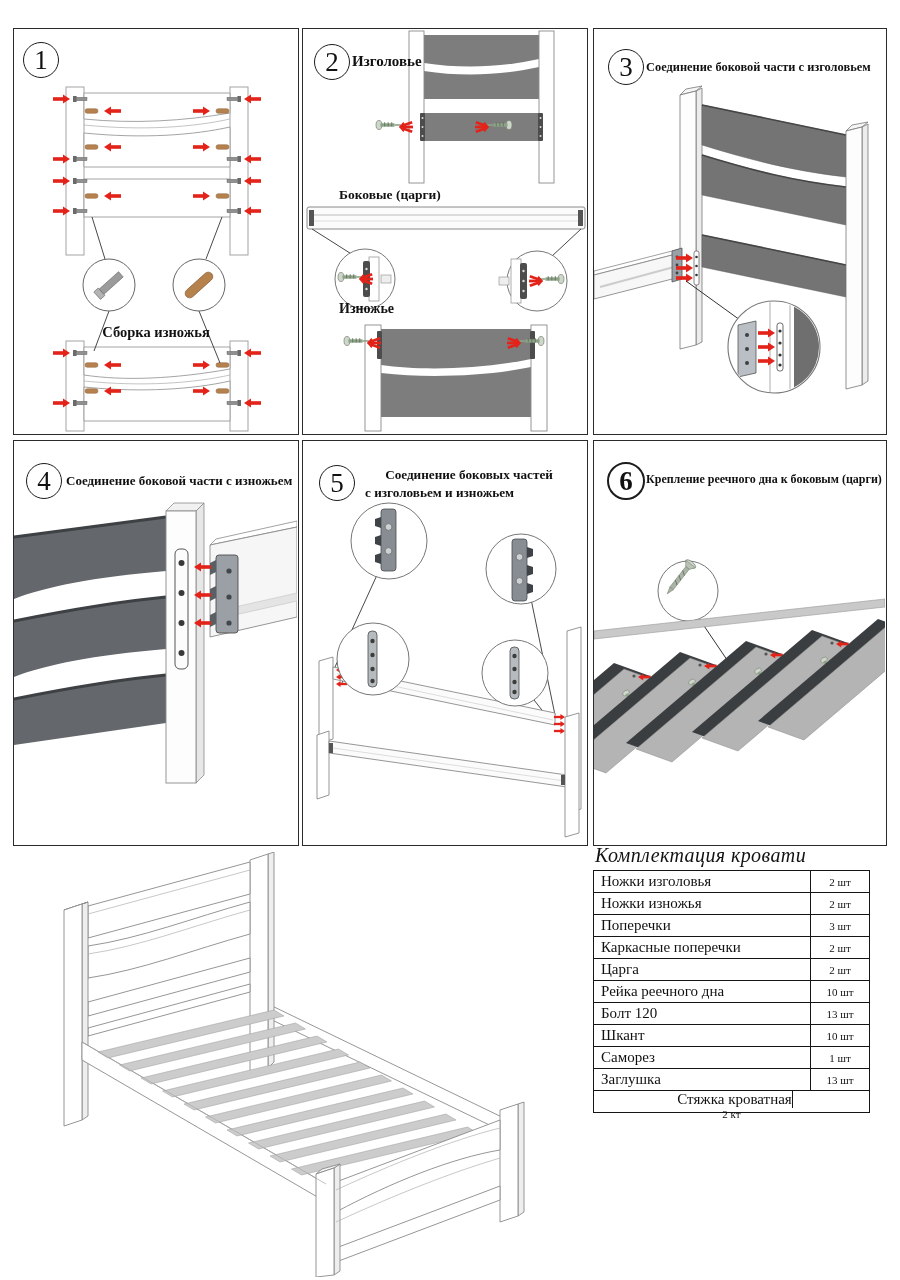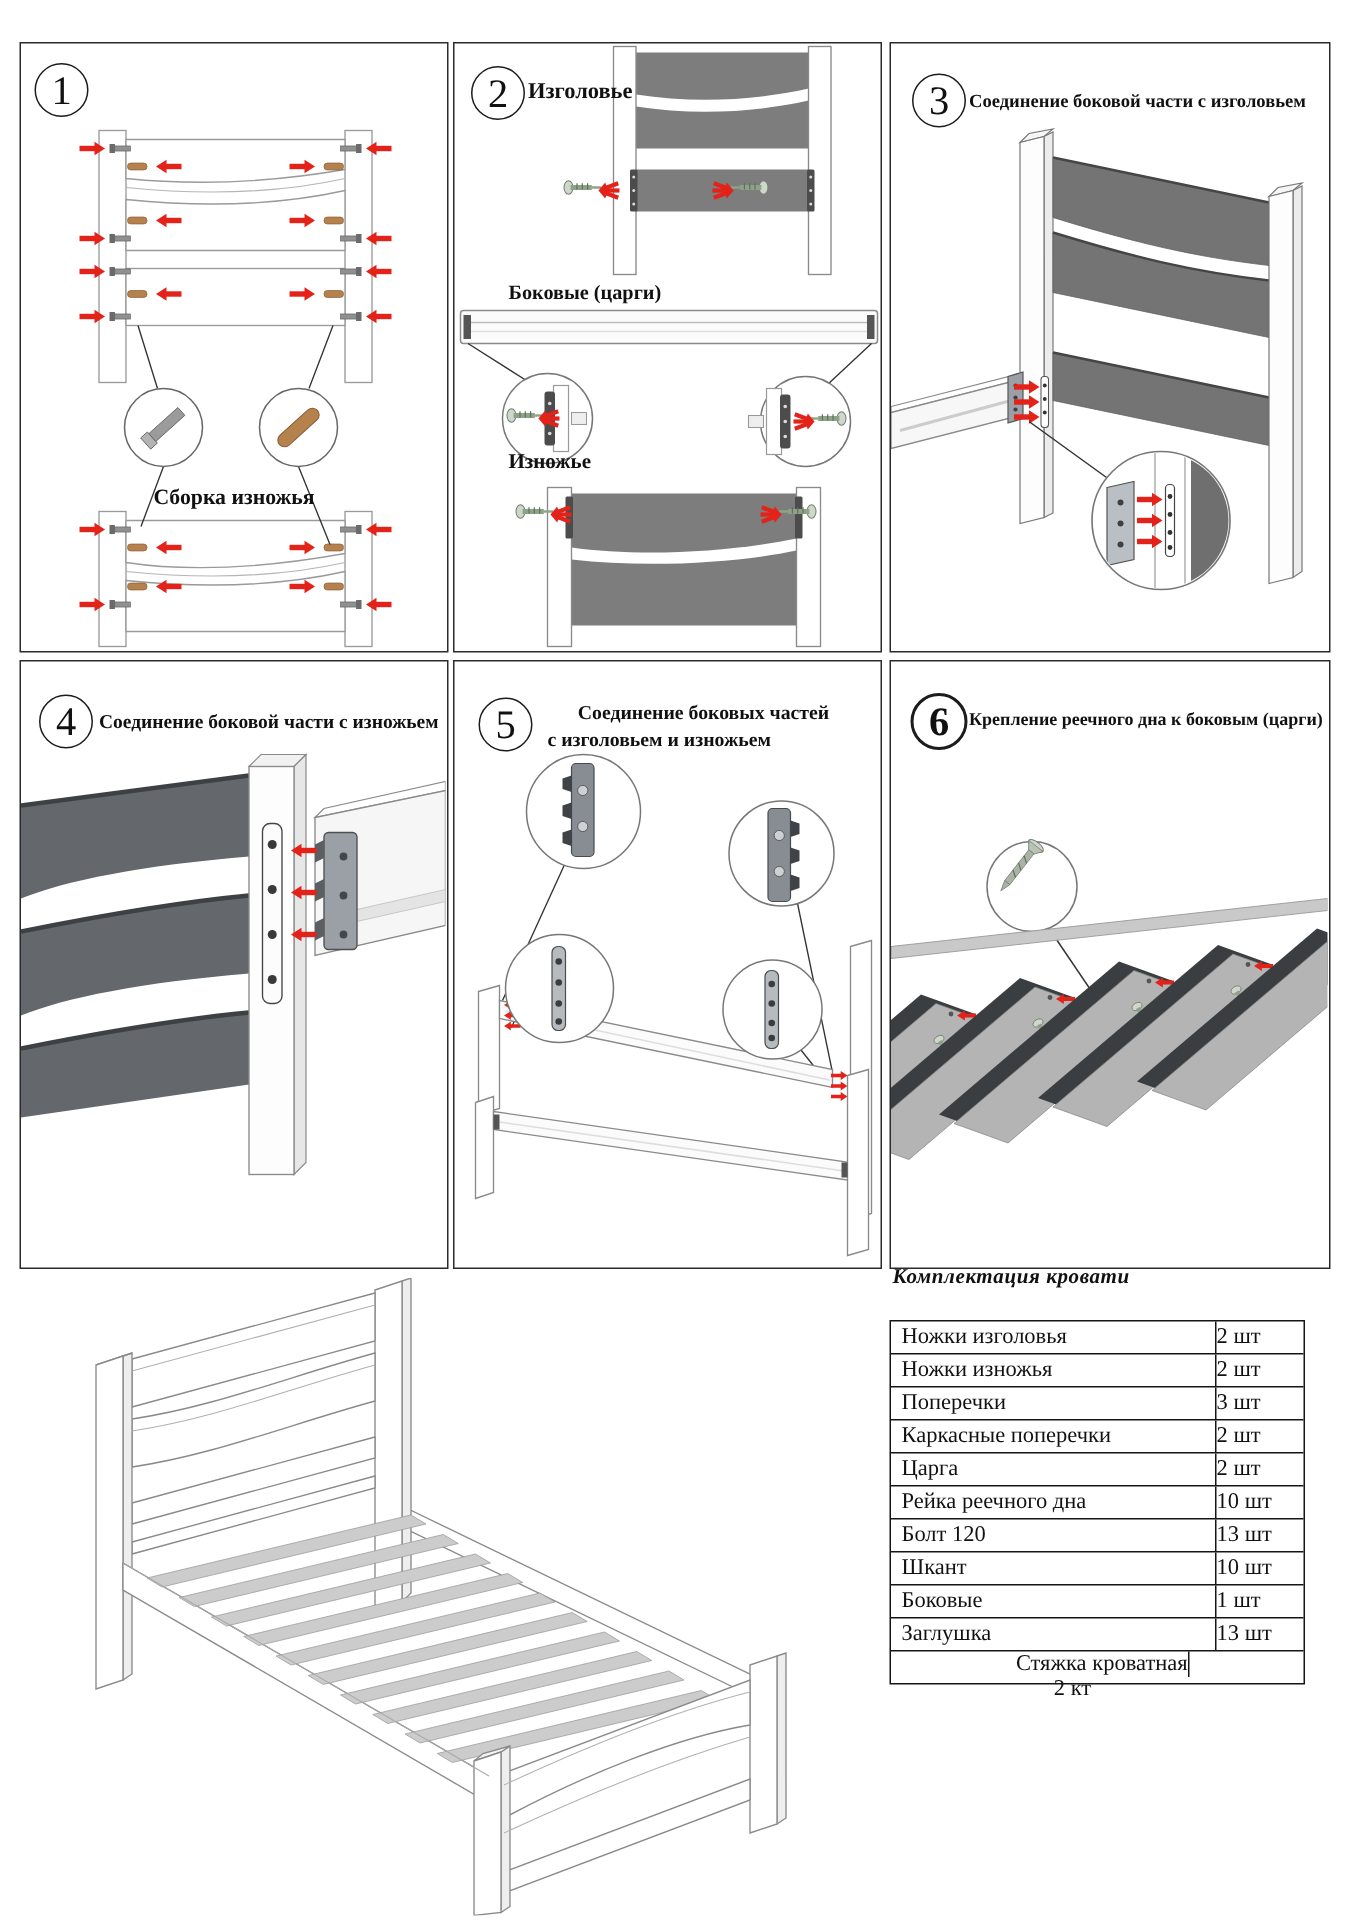--- a/index.html
+++ b/index.html
@@ -8,27 +8,27 @@
   .panel{position:absolute;border:1.6px solid #2b2b2b;background:#fff;box-sizing:border-box;}
   .panel svg{position:absolute;left:0;top:0;}
   .badge{position:absolute;border:1.6px solid #1c1c1c;border-radius:50%;width:34px;height:34px;
          display:flex;align-items:center;justify-content:center;font-size:27px;line-height:1;background:#fff;z-index:3;}
   .badge.bold{border-width:2.6px;font-weight:bold;}
   .ptitle{position:absolute;font-weight:bold;z-index:3;}
   .center{left:0;width:100%;text-align:center;}
   .nowrap{white-space:nowrap;}
   
   .ktable{position:absolute;left:593px;top:844px;width:277px;}
-  .ktitle{font-style:italic;font-weight:bold;font-size:14px;letter-spacing:.4px;margin:0 0 20px 2px;}
+  .ktitle{font-style:italic;font-weight:normal;font-size:20px;letter-spacing:.4px;margin:0 0 3px 2px;}
   .tgrid{border:1.6px solid #151515;}
   .trow{display:flex;border-bottom:1.6px solid #151515;height:21px;align-items:center;}
   .trow:last-child{border-bottom:none;flex-direction:column;}
   .tname{flex:1;padding-left:7px;font-size:15px;border-right:1.6px solid #151515;height:100%;
          display:flex;align-items:center;}
-  .tqty{width:58px;font-size:15px;}
+  .tqty{width:58px;text-align:center;font-size:11px;}
 </style>
 </head>
 <body>
 
 <div class="page">
 
 <svg width="0" height="0" style="position:absolute" aria-hidden="true">
 <defs>
   <g id="arrowL">
           <polygon points="0,0 7,-4.5 7,4.5" fill="#e3231a"></polygon>
@@ -512,21 +512,21 @@
         </div>
     <div class="trow">
           <div class="tname">Болт 120</div>
           <div class="tqty">13 шт</div>
         </div>
     <div class="trow">
           <div class="tname">Шкант</div>
           <div class="tqty">10 шт</div>
         </div>
     <div class="trow">
-          <div class="tname">Боковые</div>
+          <div class="tname">Саморез</div>
           <div class="tqty">1 шт</div>
         </div>
     <div class="trow">
           <div class="tname">Заглушка</div>
           <div class="tqty">13 шт</div>
         </div>
     <div class="trow">
           <div class="tname">Стяжка кроватная</div>
           <div class="tqty">2 кт</div>
         </div>

